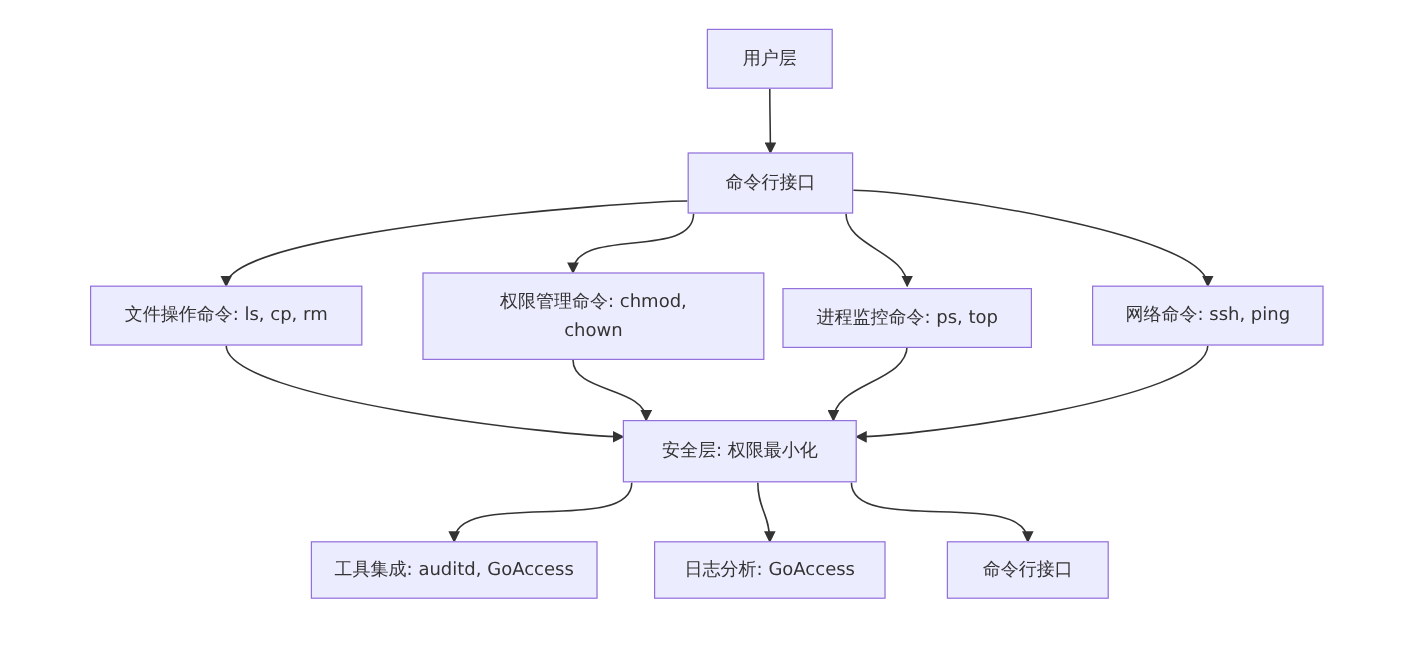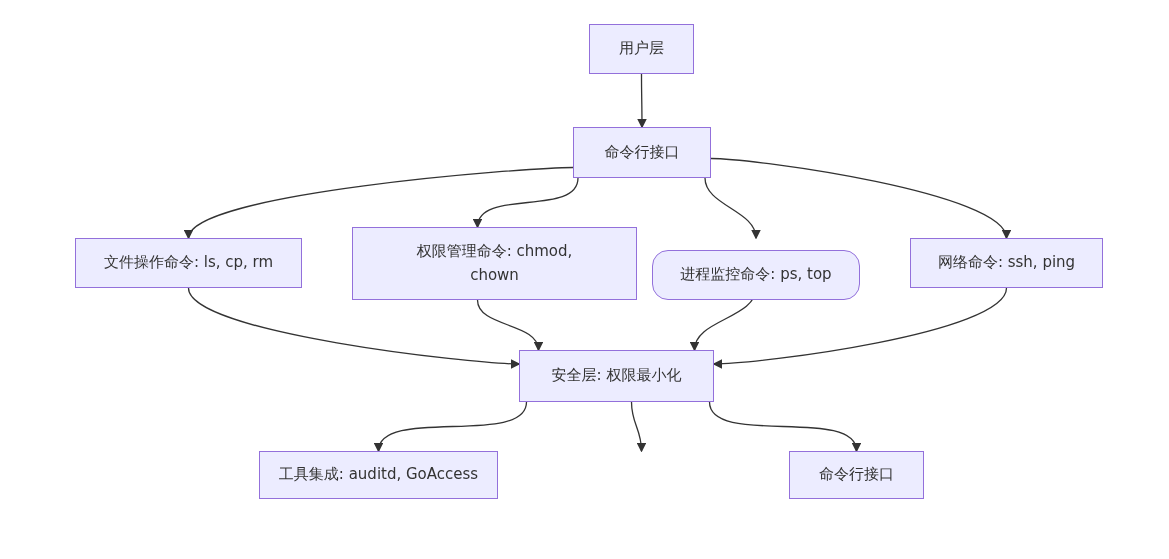--- a/index.html
+++ b/index.html
@@ -70,18 +70,19 @@
         <path d="M631.5,402 C631.5,424 641.5,429 641.5,451" class="edge" marker-end="url(#arrowhead)"></path>
         <path d="M709.5,402 C709.5,447 856.5,406 856.5,451" class="edge" marker-end="url(#arrowhead)"></path>
       </g>
   </svg>
 
 <div class="node" style="left: 589px; top: 24px; width: 105px; height: 50px;">用户层</div>
     <div class="node" style="left: 573px; top: 127px; width: 138px; height: 51px;">命令行接口</div>
     <div class="node" style="left: 75px; top: 238px; width: 227px; height: 50px;">文件操作命令: ls, cp, rm</div>
     <div class="node" style="left: 352px; top: 227px; width: 285px; height: 73px;">权限管理命令: chmod,
 chown</div>
-    <div class="node" style="left: 652px; top: 250px; width: 208px; height: 50px; border-radius: 16px;">进程监控命令: ps, top</div>
+    <div class="node" style="left: 652px; top: 240px; width: 208px; height: 50px;">进程监控命令: ps, top</div>
     <div class="node" style="left: 519px; top: 350px; width: 195px; height: 52px;">安全层: 权限最小化</div>
     <div class="node" style="left: 910px; top: 238px; width: 193px; height: 50px;">网络命令: ssh, ping</div>
     <div class="node" style="left: 259px; top: 451px; width: 239px; height: 48px;">工具集成: auditd, GoAccess</div>
+    <div class="node" style="left: 545px; top: 451px; width: 193px; height: 48px;">日志分析: GoAccess</div>
     <div class="node" style="left: 789px; top: 451px; width: 135px; height: 48px;">命令行接口</div>
   </div>
 
 </body></html>

